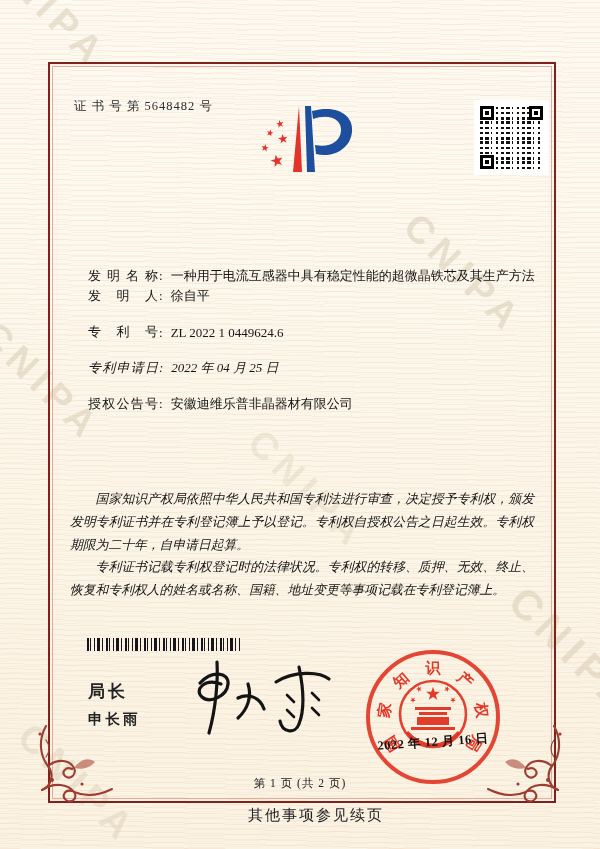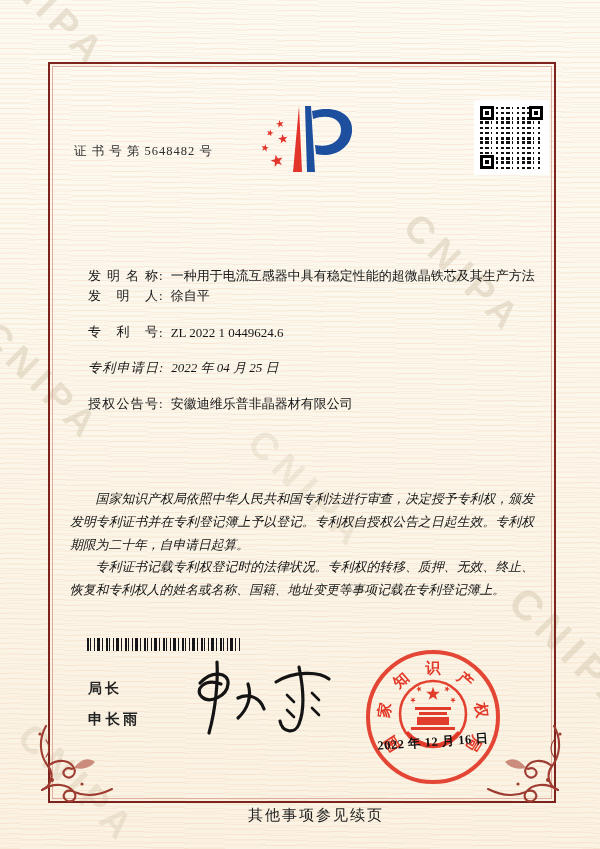--- a/index.html
+++ b/index.html
@@ -14,21 +14,21 @@
   .watermark{position:absolute;z-index:1;font-family:"Liberation Sans",sans-serif;
     font-weight:700;font-size:38px;letter-spacing:7px;color:#d6cab1;opacity:.5;
     transform:rotate(45deg);white-space:nowrap;user-select:none;}
   .wm1{left:-28px;top:-14px;} .wm2{left:388px;top:252px;} .wm3{left:-34px;top:360px;}
   .wm4{left:232px;top:468px;opacity:.32;} .wm5{left:492px;top:628px;font-size:42px;}
   .wm6{left:2px;top:762px;opacity:.4;}
   .frame{position:absolute;left:48px;top:62px;width:504px;height:737px;z-index:2;
     border:2px solid #7c231d;}
   .frame::before{content:"";position:absolute;inset:2px;border:1px solid #e0ac9e;}
   .content{position:absolute;inset:0;z-index:3;}
-  .cert-no{position:absolute;left:74px;top:98px;font-size:12.5px;color:#2d2d2d;letter-spacing:1px;margin-top:45px;}
+  .cert-no{position:absolute;left:74px;top:98px;font-size:12.5px;color:#2d2d2d;letter-spacing:1px;}
   .logo{position:absolute;left:225px;top:100px;}
   .qr{position:absolute;left:476px;top:102px;width:63px;height:63px;background:
       repeating-linear-gradient(90deg,#111 0 3px,#fff 3px 5px,#111 5px 9px,#fff 9px 11px,#111 11px 12px,#fff 12px 16px,#111 16px 18px,#fff 18px 21px),
       repeating-linear-gradient(0deg,#111 0 2px,#fff 2px 5px,#111 5px 8px,#fff 8px 9px,#111 9px 12px,#fff 12px 15px,#111 15px 17px,#fff 17px 20px);
       background-blend-mode:lighten;border:4px solid #fff;outline:2px solid #fff;}
   .finder{position:absolute;width:8px;height:8px;border:3px solid #000;background:#fff;}
   .finder::after{content:"";position:absolute;left:2px;top:2px;width:4px;height:4px;background:#000;}
   .f-tl{left:0;top:0;} .f-tr{right:0;top:0;} .f-bl{left:0;bottom:0;}
   .title{position:absolute;left:48px;top:181px;width:504px;text-align:center;
     font-size:28px;font-weight:700;color:#101010;letter-spacing:.55em;text-indent:.55em;}
@@ -38,21 +38,21 @@
   .fr0{top:251px;margin-top:16px;} .fr1{top:287px;} .fr2{top:323px;} .fr3{top:359px;font-style:italic;}
   .fr4{top:395px;} .fr5{top:431px;} .fr6{top:466px;}
   .grant-pair{position:absolute;left:197px;top:0;white-space:nowrap;}
   .paras{position:absolute;left:70px;top:488px;width:464px;font-size:12.8px;line-height:1.78;
     font-style:italic;text-align:justify;color:#131313;}
   .paras p{margin:0;text-indent:2em;}
   .barcode{position:absolute;left:87px;top:638px;width:153px;height:13px;background:
     repeating-linear-gradient(90deg,#15151a 0 2px,transparent 2px 3px,#15151a 3px 4px,transparent 4px 7px,
       #15151a 7px 8px,transparent 8px 10px,#15151a 10px 13px,transparent 13px 15px,#15151a 15px 16px,transparent 16px 19px);}
   .signer-title{position:absolute;left:88px;top:680px;font-family:"Liberation Sans",sans-serif;
-    font-weight:700;font-size:14px;letter-spacing:3px;color:#242424;}
+    font-weight:700;font-size:17px;letter-spacing:3px;color:#242424;}
   .signer-name{position:absolute;left:88px;top:710px;font-family:"Liberation Sans",sans-serif;
     font-weight:700;font-size:14.5px;letter-spacing:3px;color:#242424;text-align:right;}
   .signature{position:absolute;left:172px;top:656px;}
   .seal{position:absolute;left:366px;top:650px;width:134px;height:134px;}
   .seal-ring{position:absolute;inset:0;border:4px solid rgba(224,45,28,.88);border-radius:50%;}
   .seal-chars{position:absolute;left:50%;top:50%;width:0;height:0;}
   .seal-chars span{position:absolute;left:-9px;top:-9px;width:18px;height:18px;text-align:center;
     font-weight:700;font-size:15px;color:rgba(224,45,28,.95);font-family:"Liberation Serif",serif;}
   .seal-emblem{position:absolute;left:29px;top:24px;}
   .seal-date{position:absolute;left:-8px;top:84px;width:150px;text-align:center;
@@ -194,16 +194,17 @@
           <rect x="20" y="33" width="36" height="3"></rect>
           <rect x="24" y="38" width="28" height="3"></rect>
           <rect x="22" y="43" width="32" height="8"></rect>
           <rect x="16" y="53" width="44" height="3"></rect>
         </g>
         <path d="M12,58 C20,67 29,71 38,71 C47,71 56,67 64,58" fill="none" stroke="rgba(224,45,28,.92)" stroke-width="3"></path>
       </svg>
       <div class="seal-date">2022 年 12 月 16 日</div>
     </div>
 
+    <div class="page-indicator">第 1 页 (共 2 页)</div>
   </div>
 
   <div class="footer-note">其他事项参见续页</div>
 </div>
 
 </body></html>

